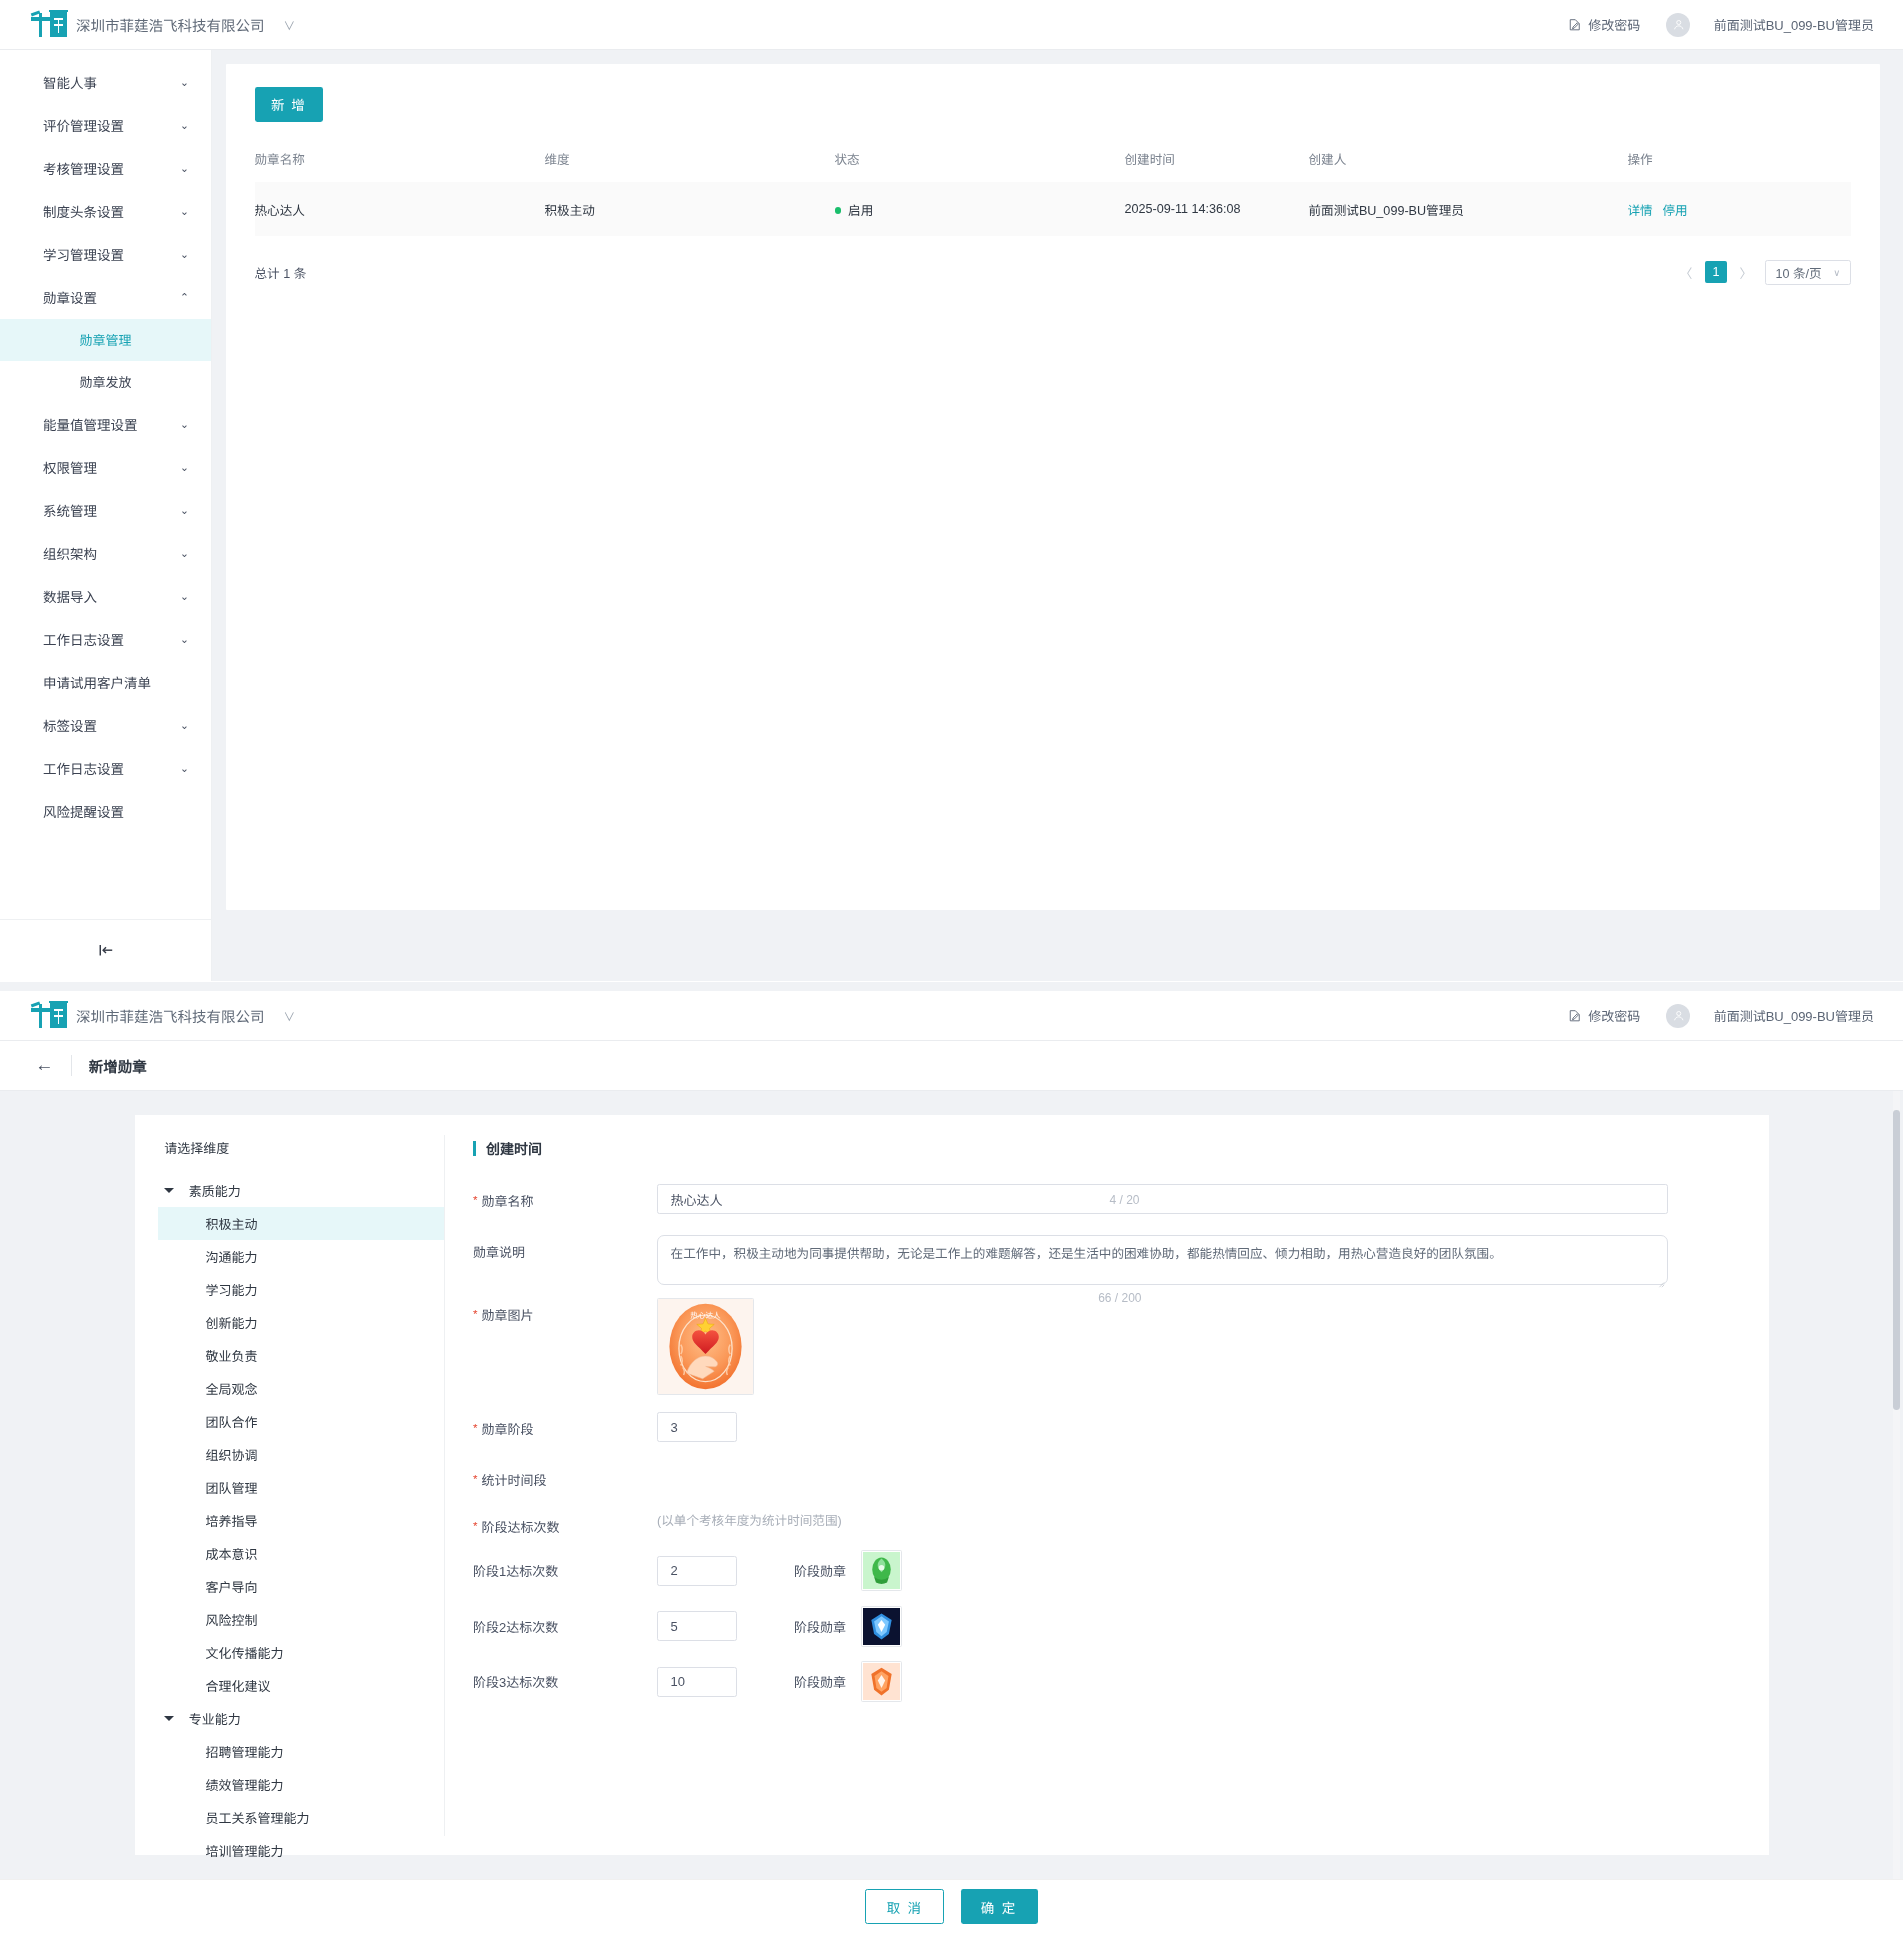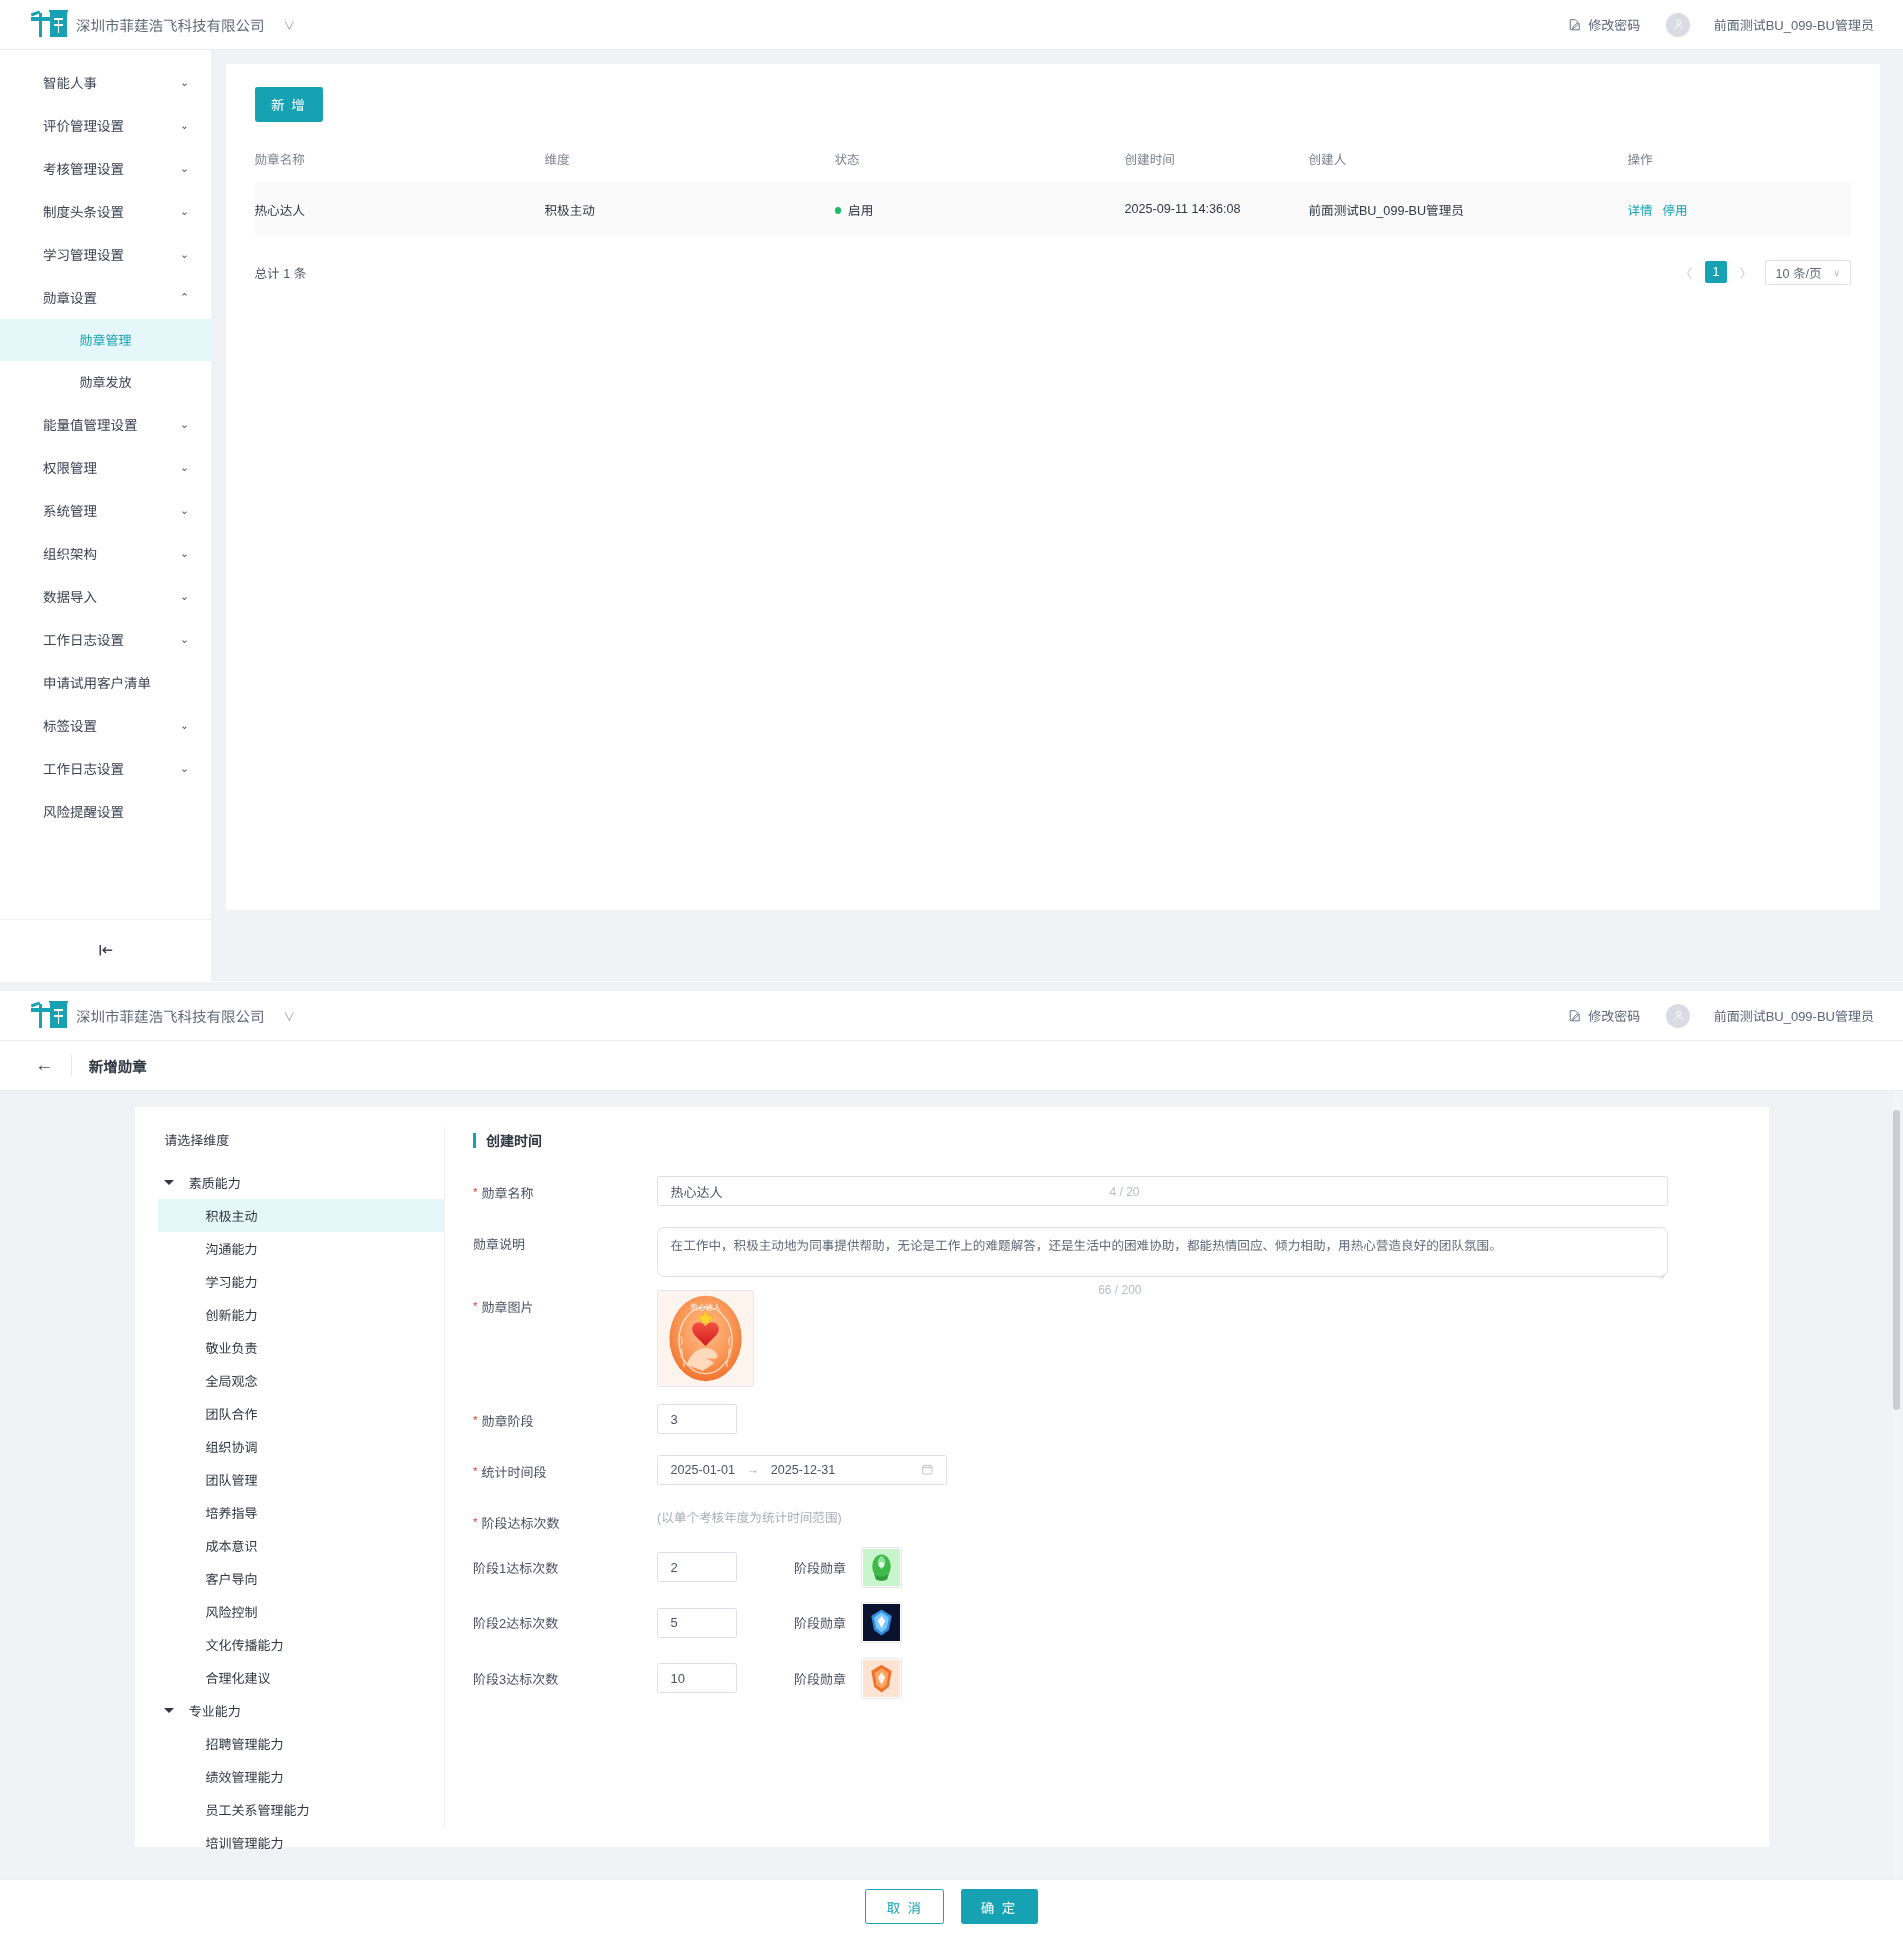--- a/index.html
+++ b/index.html
@@ -142,21 +142,21 @@
   }
   .back-arrow { font-size: 18.4px; color: #4a5263; cursor: pointer; line-height: 1; }
   .sub-divider { width:0.5px; height:21px; background:#e3e6ea; margin: 0 17.4px; }
   .sub-title { font-size: 14.5px; color: #2f3742; font-weight: bold; }
 
   .form-area {
     background: #f0f2f5; height: 788px; padding: 16.4px 0 0 0;
     position: relative; overflow: hidden;
   }
   .form-card {
-    background:#fff; margin: 0 auto; width: 1634px; height: 740px;
+    background:#fff; margin: 8px auto; width: 1634px; height: 740px;
     display: flex;
   }
   .dim-tree {
     width: 309px; flex: none; padding: 23px 0 0 23px;
   }
   .dim-title { font-size: 13px; color: #2f3742; margin-bottom: 16.4px; padding-left: 6.8px; }
   .tree-parent {
     display:flex; align-items:center; gap: 14.5px; height: 33px;
     padding-left: 6.8px; font-size: 13px; color: #2f3742; cursor:pointer;
   }
@@ -632,33 +632,20 @@
               <span>3</span>
             </div>
           </div>
         </div>
 
         <div class="frow">
           <div class="flabel">
             <span class="req">*</span>
             <span>统计时间段</span>
           </div>
-          <div class="fctl">
-            <div class="daterange">
-              <span>2025-01-01</span>
-              <span class="dr-arrow">→</span>
-              <span>2025-12-31</span>
-              <span class="cal-icon">
-                <svg width="12.6" height="12.6" viewBox="0 0 24 24" fill="none" stroke="#b6bcc6" stroke-width="1.6">
-                  <rect x="3" y="5" width="18" height="16" rx="2"></rect>
-                    <path d="M3 9h18M8 3v4M16 3v4"></path>
-                </svg>
-              </span>
-            </div>
-          </div>
         </div>
 
         <div class="frow" style="margin-bottom:14.5px;">
           <div class="flabel">
             <span class="req">*</span>
             <span>阶段达标次数</span>
           </div>
           <div class="fctl">
             <span class="hint">(以单个考核年度为统计时间范围)</span>
           </div>

